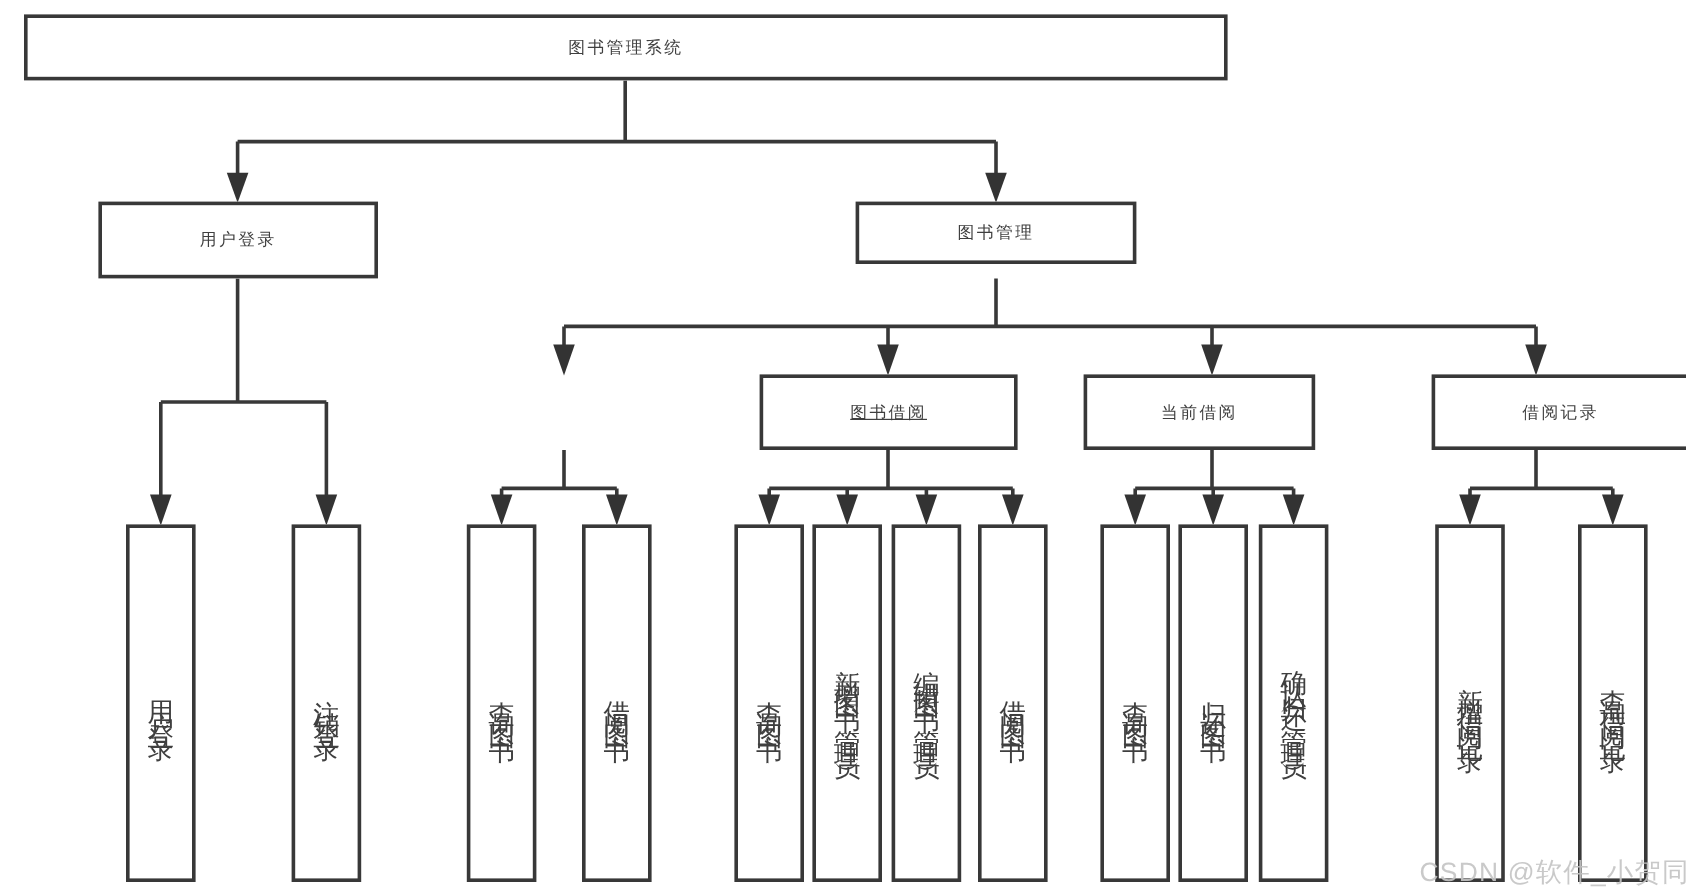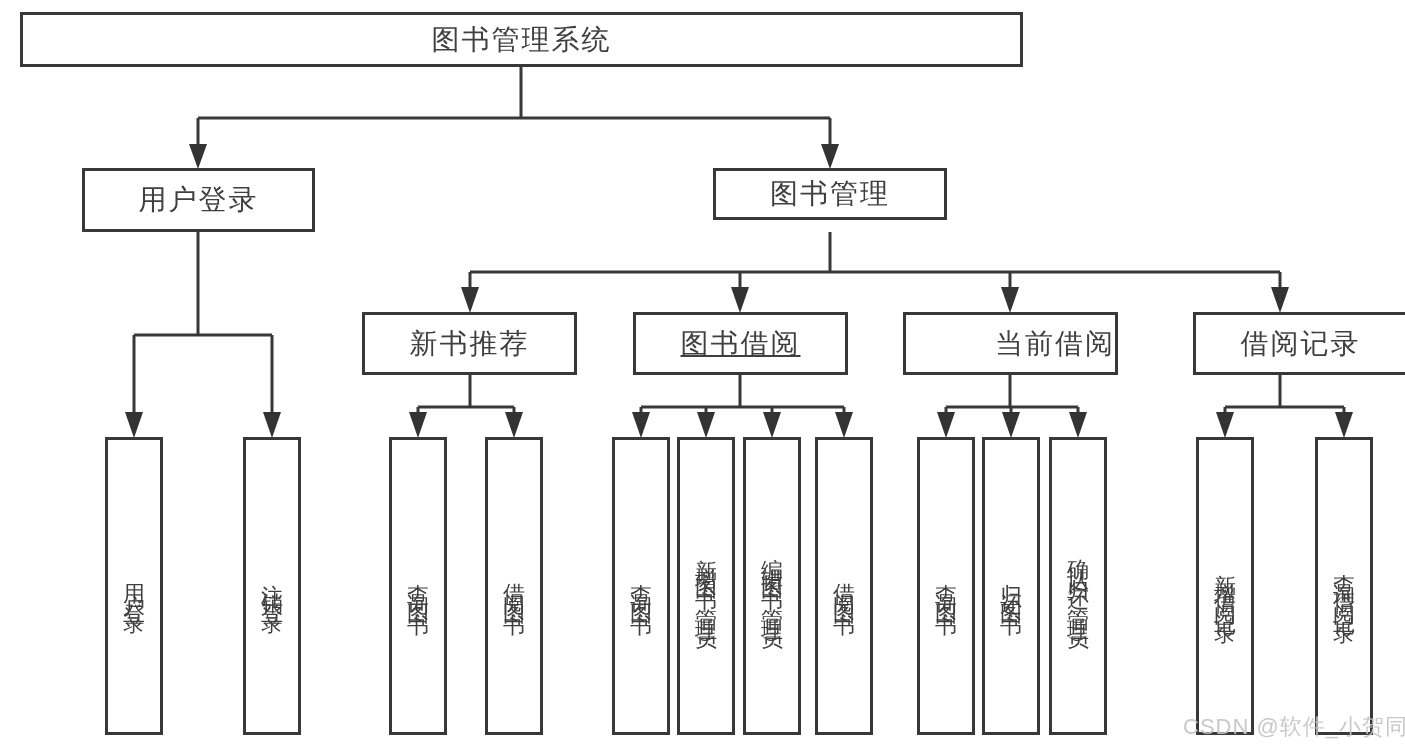--- a/index.html
+++ b/index.html
@@ -27,21 +27,21 @@
     position: absolute;
     box-sizing: border-box;
     border: 3px solid #383838;
     background: #ffffff;
     display: flex;
     align-items: center;
     justify-content: center;
     color: #3f3f3f;
   }
   .hnode span {
-    font-size: 28px;
+    font-size: 14px;
     letter-spacing: 2px;
     white-space: nowrap;
   }
   .leaf span {
     writing-mode: vertical-rl;
     font-size: 22px;
     letter-spacing: 10px;
     line-height: 1;
   }
   .watermark {
@@ -113,27 +113,24 @@
     <span>图书管理系统</span>
   </div>
 
   <div class="node hnode" style="left:82px; top:168px; width:233px; height:64px;">
     <span>用户登录</span>
   </div>
   <div class="node hnode" style="left:713px; top:168px; width:234px; height:52px;">
     <span>图书管理</span>
   </div>
 
-  <div class="node hnode" style="left:362px; top:312px; width:215px; height:63px;">
-    <span>新书推荐</span>
-  </div>
   <div class="node hnode" style="left:633px; top:312px; width:215px; height:63px;text-decoration:underline;">
     <span>图书借阅</span>
   </div>
-  <div class="node hnode" style="left:903px; top:312px; width:215px; height:63px;justify-content:flex-end;">
+  <div class="node hnode" style="left:903px; top:312px; width:193px; height:63px;">
     <span>当前借阅</span>
   </div>
   <div class="node hnode" style="left:1173px; top:312px; width:215px; height:63px;margin-left:20px;">
     <span>借阅记录</span>
   </div>
 
   <div class="node leaf" style="left:105px; top:437px; width:58px; height:298px;">
     <span>用户登录</span>
   </div>
   <div class="node leaf" style="left:243px; top:437px; width:58px; height:298px;">

